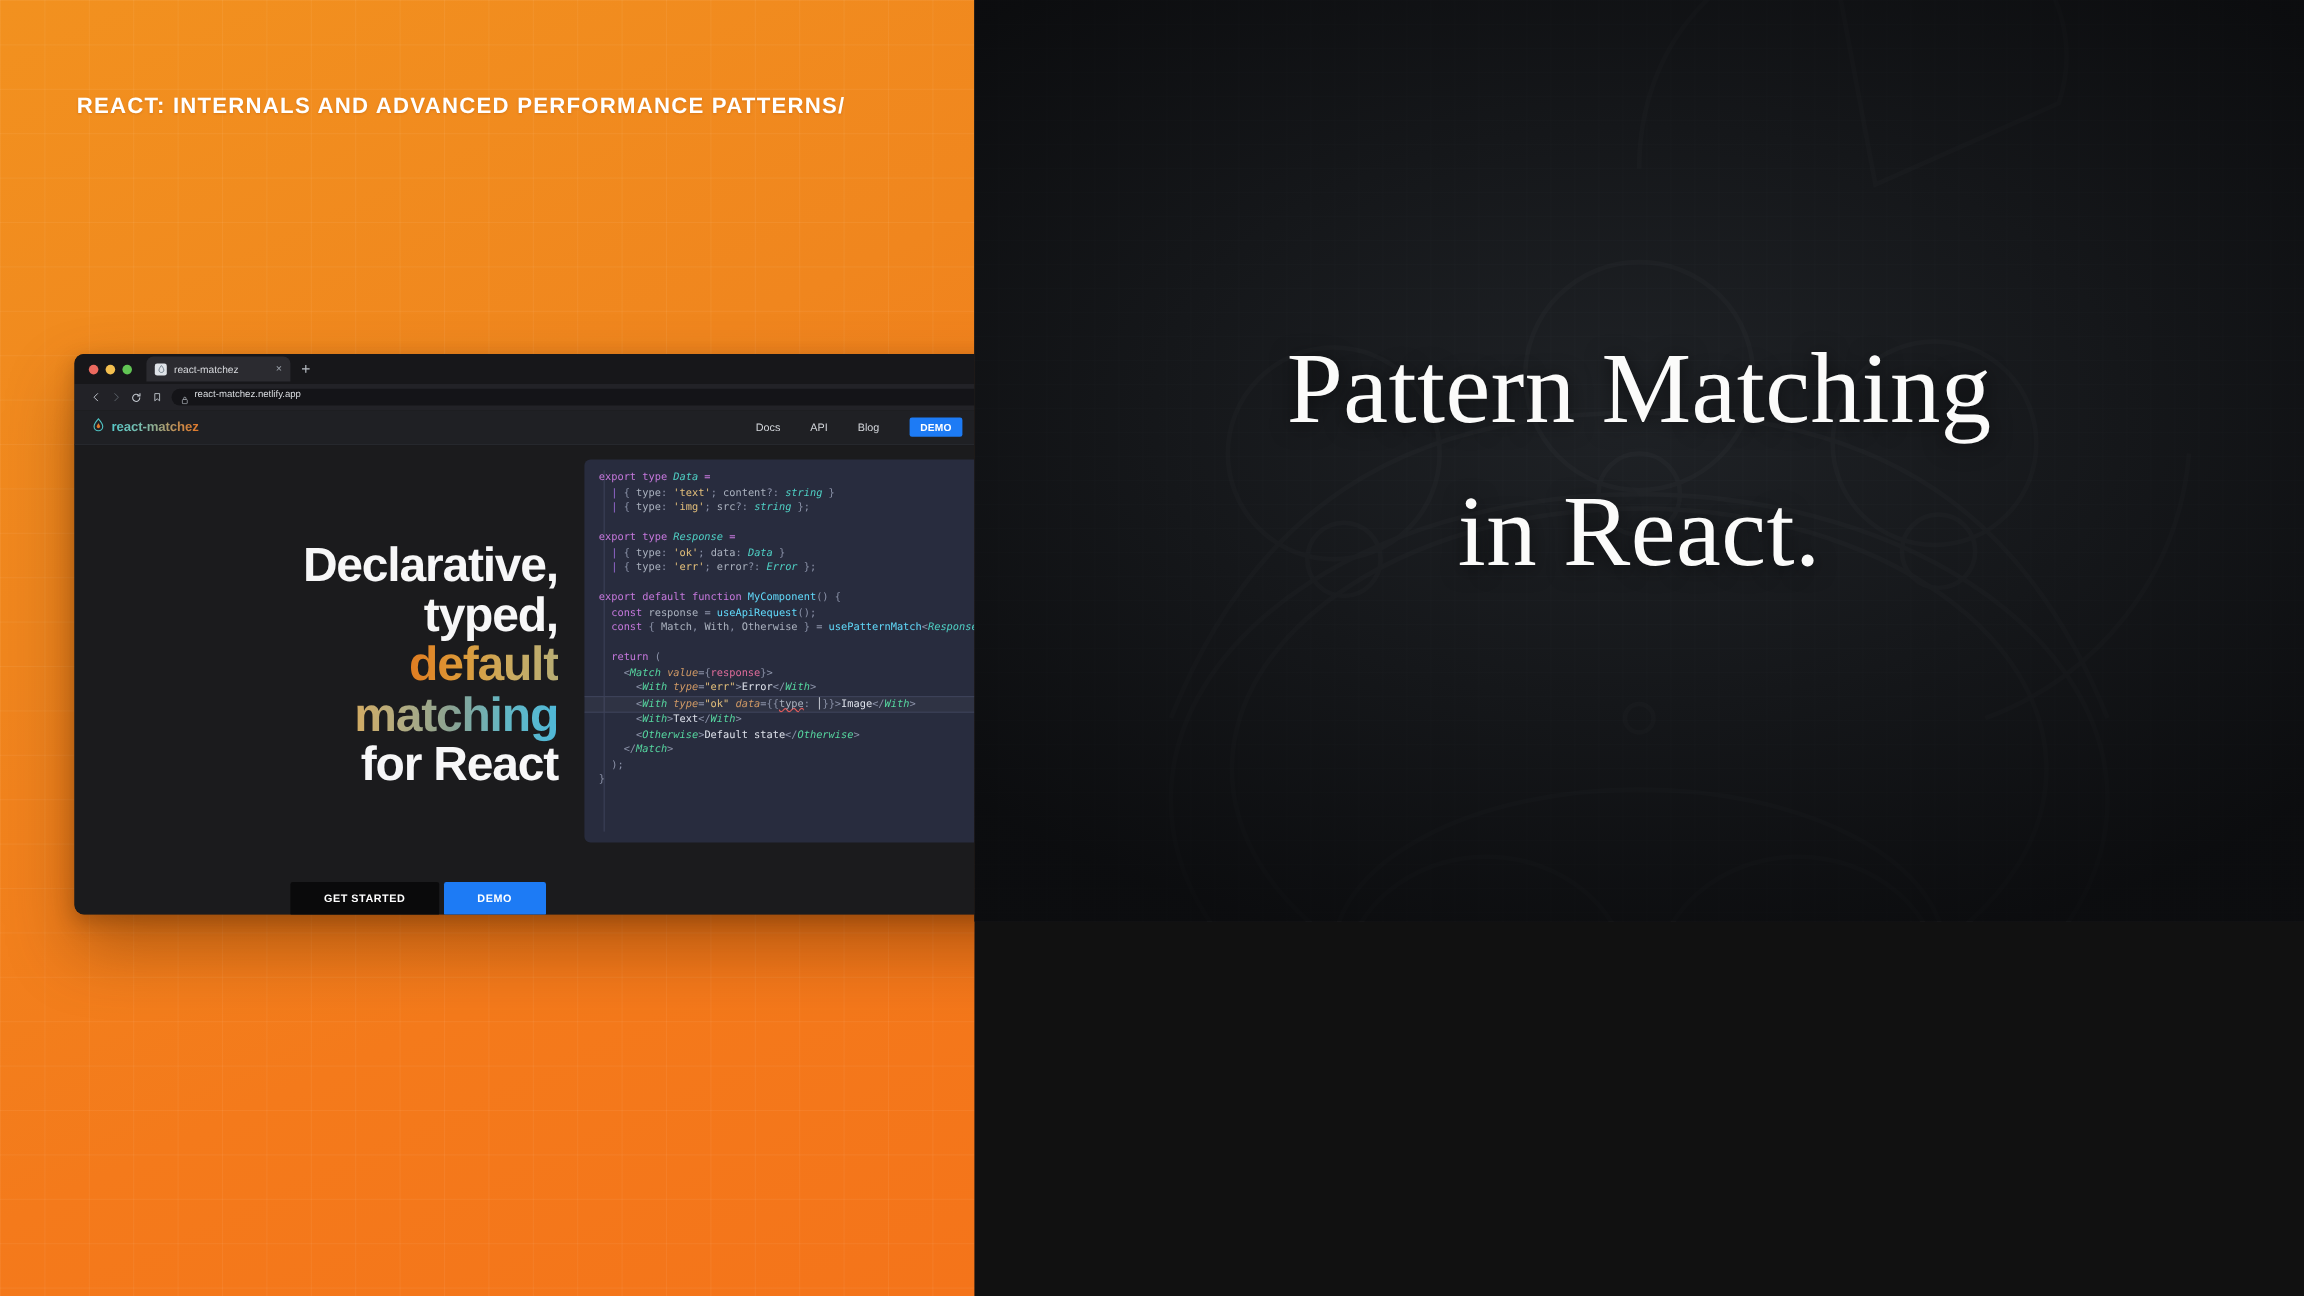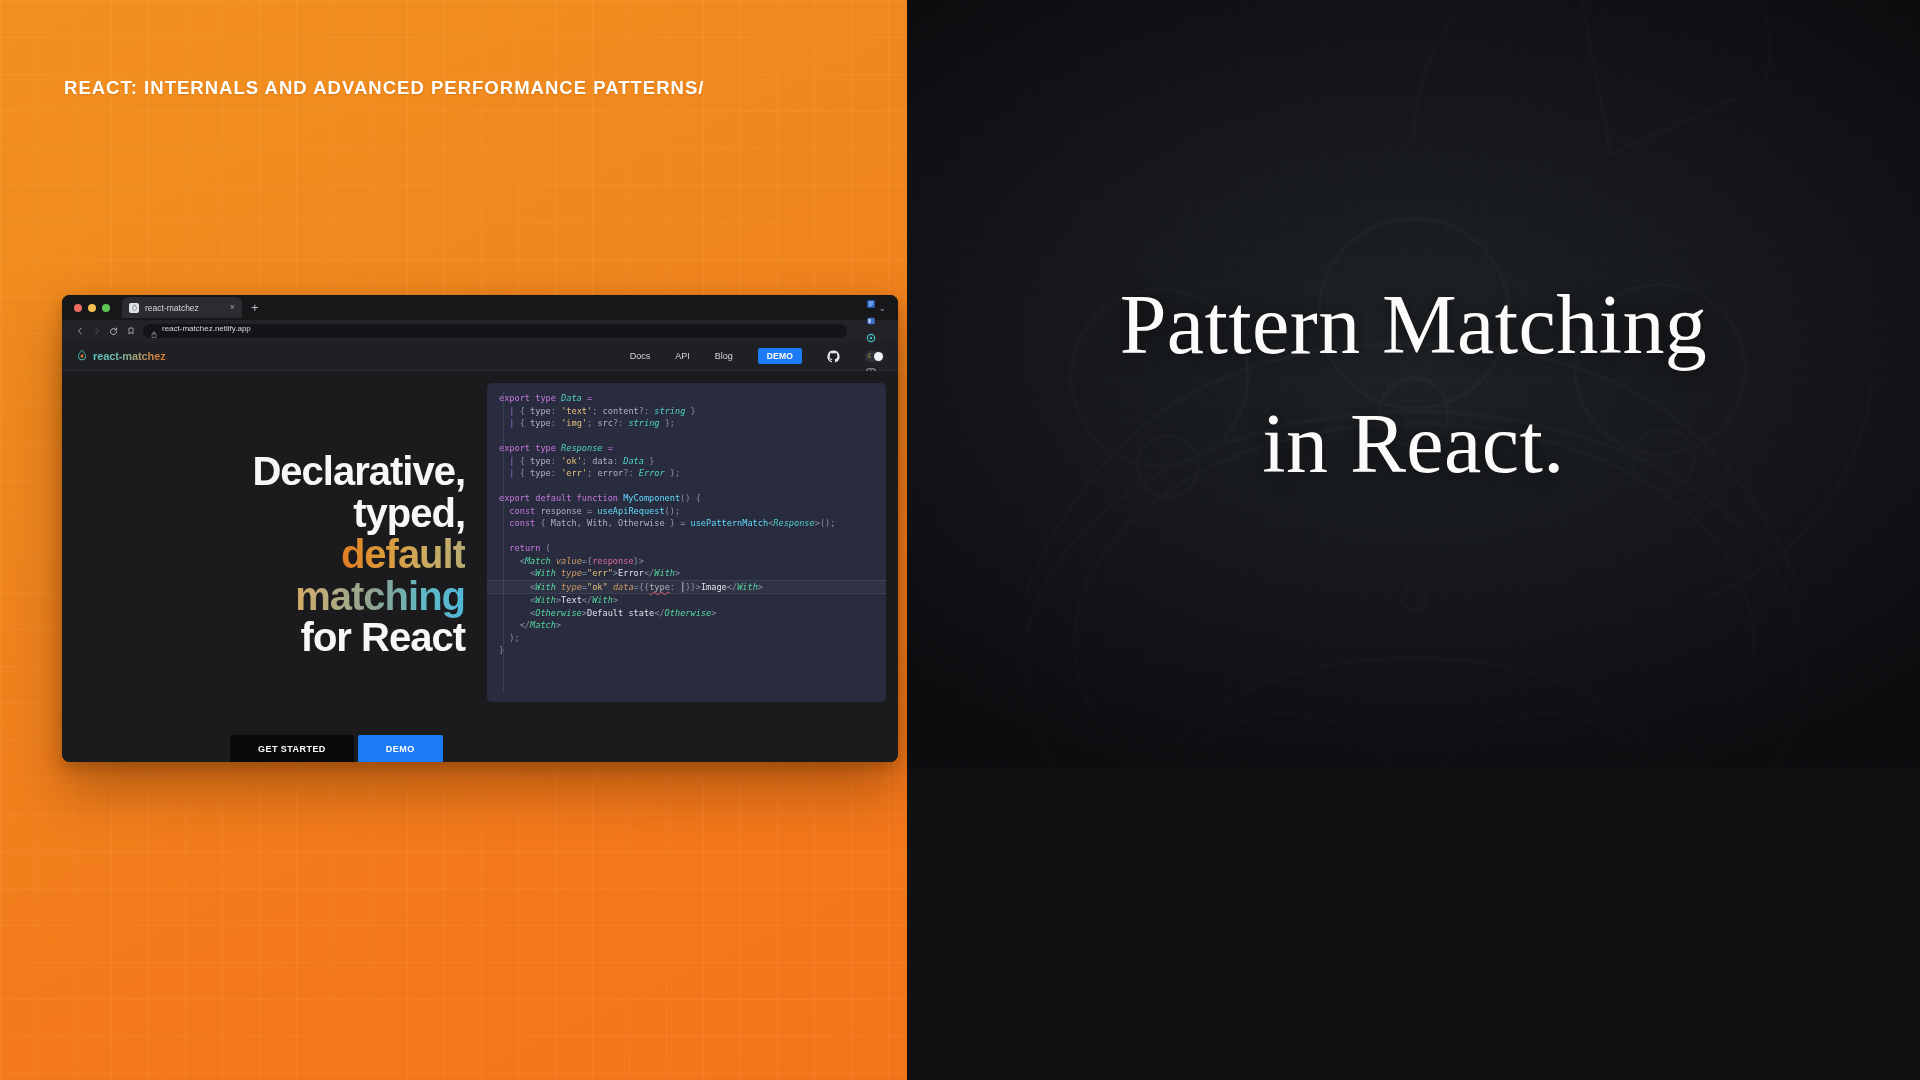--- a/index.html
+++ b/index.html
@@ -6,21 +6,21 @@
   html,body { width:1920px; height:1080px; overflow:hidden; }
   body {
     font-family:"Liberation Sans", sans-serif;
     background:#111;
   }
   .stage { position:relative; width:1920px; height:1080px; display:flex; }
 
   
   .left-panel {
     position:relative;
-    width:907px; height:1080px;
+    width:812px; height:1080px;
     background:
       linear-gradient(155deg,#f2911f 0%, #f0861e 38%, #f47a1b 70%, #f4741a 100%);
     overflow:hidden;
   }
   .grid-overlay {
     position:absolute; inset:0;
     background-image:
       linear-gradient(rgba(255,255,255,.055) 1px, transparent 1px),
       linear-gradient(90deg, rgba(255,255,255,.055) 1px, transparent 1px);
     background-size:37px 37px;
@@ -147,21 +147,21 @@
   }
   .hero-h1 .w-matching {
     background:linear-gradient(90deg,#d3ab63 0%, #b4ac80 22%, #8aa292 48%, #63b7c4 74%, #4fb8d8 100%);
     -webkit-background-clip:text; background-clip:text; color:transparent;
   }
   .hero-h1 .grad-line2 {
     background:linear-gradient(90deg,#e07c21 0%, #dd9a38 35%, #c9ab61 70%, #b8ad74 100%);
     -webkit-background-clip:text; background-clip:text; color:transparent;
   }
   .hero-btns {
-    position:absolute; left:168px; bottom:-1px;
+    position:absolute; left:180px; bottom:-1px;
     display:flex; gap:4px;text-align:center;
   }
   .btn-get {
     background:#0a0a0b; color:#fff;
     font-size:9px; font-weight:bold; letter-spacing:.05em;
     padding:9px 28px; border-radius:2px;
   }
   .btn-demo {
     background:#1d7bf5; color:#fff;
     font-size:9px; font-weight:bold; letter-spacing:.05em;

